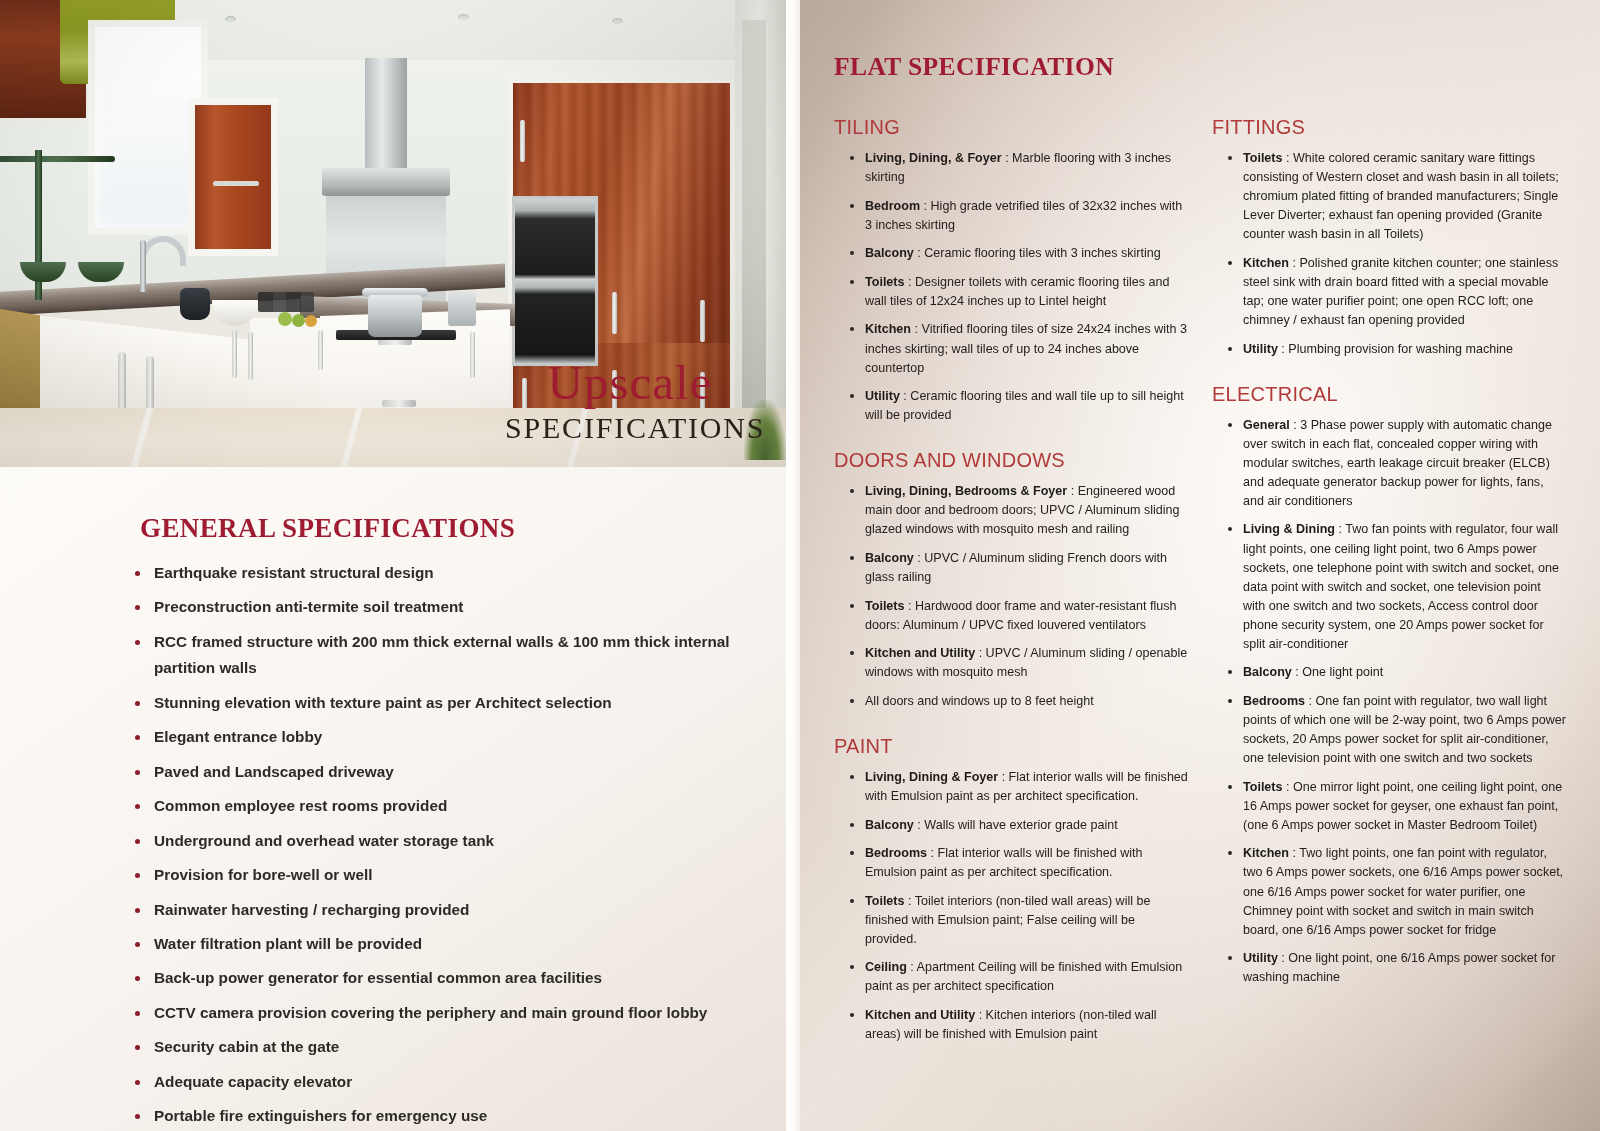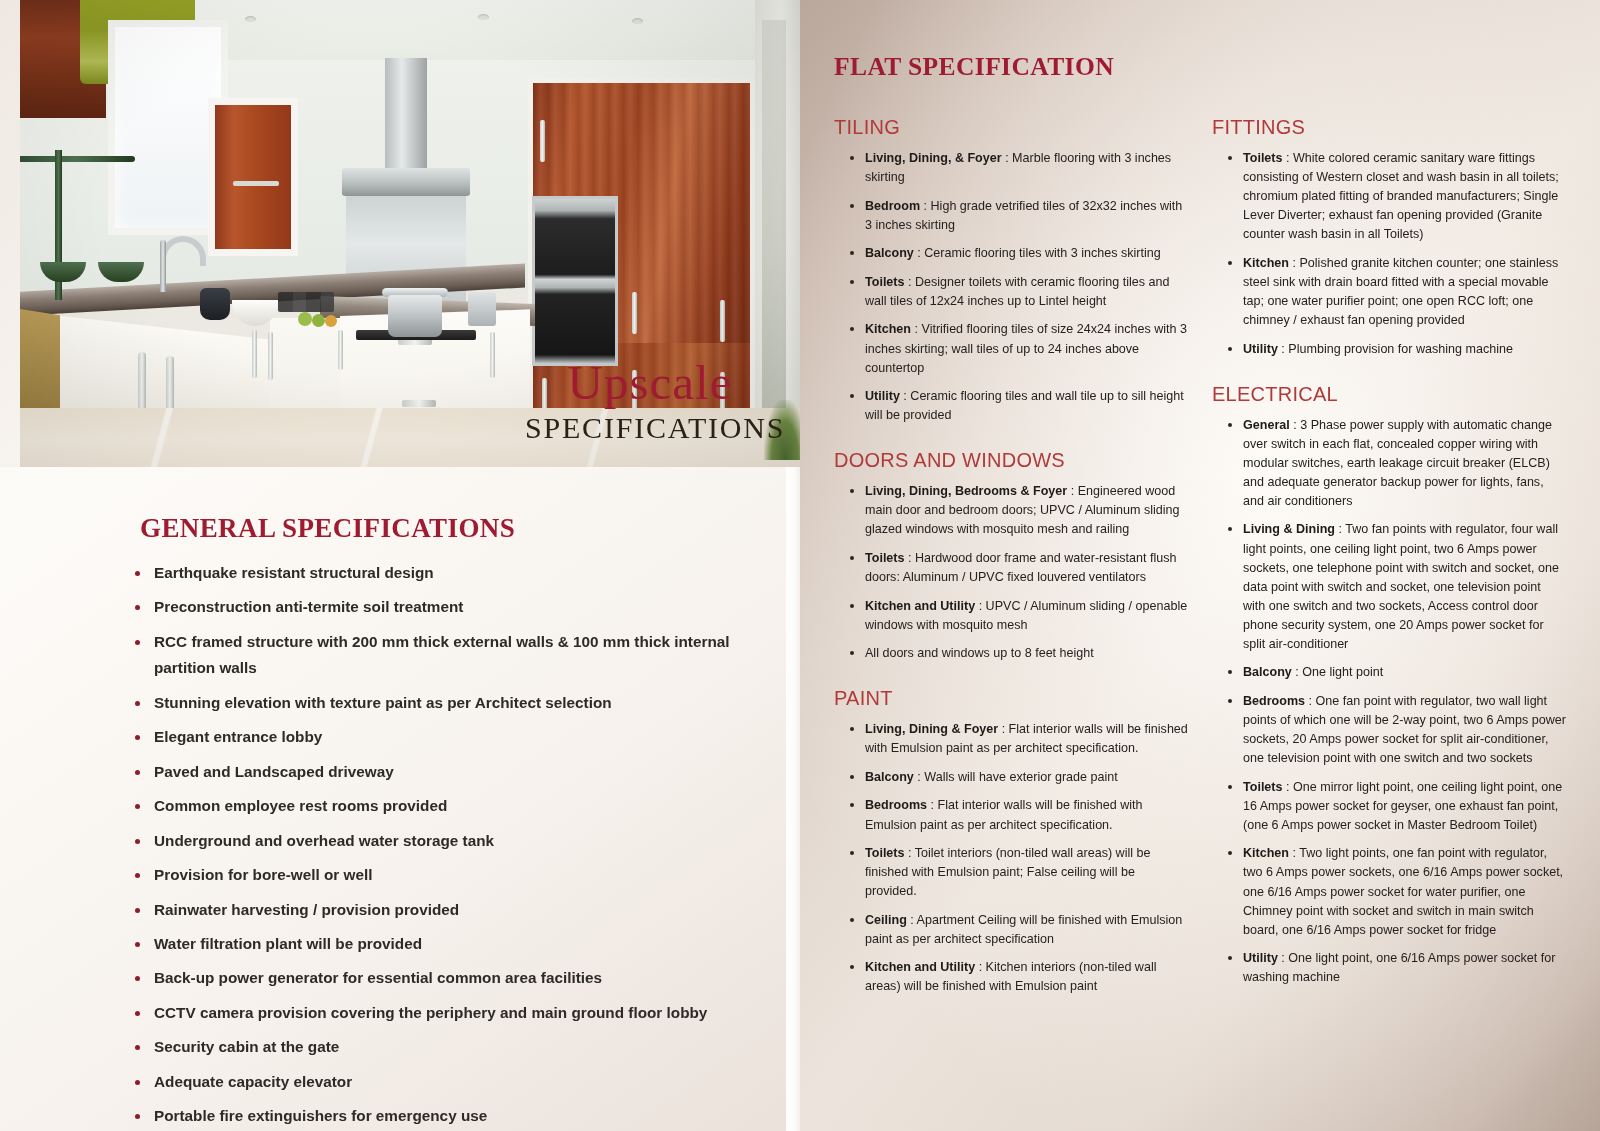--- a/index.html
+++ b/index.html
@@ -23,21 +23,20 @@
     background: linear-gradient(135deg, #efe8e2 0%, #faf7f3 35%, #f7f2ec 65%, #e7ded7 100%);
     flex: 0 0 786px;
   }
 
   
   .photo {
     position: relative;
     width: 786px; height: 467px;
     overflow: hidden;
     background: #ece9e2;
-    margin-left: 20px;
   }
   .ph-ceiling {
     position:absolute; left:0; top:0; width:786px; height:100px;
     background: linear-gradient(180deg,#f2f4ef 0%, #e8ebe4 60%, #dfe3da 100%);
   }
   .ph-wall {
     position:absolute; left:0; top:60px; width:786px; height:230px;
     background: linear-gradient(180deg,#eef1ec 0%, #e6eae4 100%);
   }
   .ph-rightwall {
@@ -386,21 +385,21 @@
       <ul class="gen-list" id="gen-list">
           <li>Earthquake resistant structural design</li>
           <li>Preconstruction anti-termite soil treatment</li>
           <li>RCC framed structure with 200 mm thick external walls &amp; 100 mm thick internal partition walls</li>
           <li>Stunning elevation with texture paint as per Architect selection</li>
           <li>Elegant entrance lobby</li>
           <li>Paved and Landscaped driveway</li>
           <li>Common employee rest rooms provided</li>
           <li>Underground and overhead water storage tank</li>
           <li>Provision for bore-well or well</li>
-          <li>Rainwater harvesting / provision provided</li>
+          <li>Rainwater harvesting / recharging provided</li>
           <li>Water filtration plant will be provided</li>
           <li>Back-up power generator for essential common area facilities</li>
           <li>CCTV camera provision covering the periphery and main ground floor lobby</li>
           <li>Security cabin at the gate</li>
           <li>Adequate capacity elevator</li>
           <li>Portable fire extinguishers for emergency use</li>
         </ul>
     </div>
   </div>
 
@@ -418,20 +417,21 @@
               <li><b>Balcony</b> <span>: Ceramic flooring tiles with 3 inches skirting</span></li>
               <li><b>Toilets</b> <span>: Designer toilets with ceramic flooring tiles and wall tiles of 12x24 inches up to Lintel height</span></li>
               <li><b>Kitchen</b> <span>: Vitrified flooring tiles of size 24x24 inches with 3 inches skirting; wall tiles of up to 24 inches above countertop</span></li>
               <li><b>Utility</b> <span>: Ceramic flooring tiles and wall tile up to sill height will be provided</span></li>
             </ul>
           </div>
           <div class="sec">
             <div class="sec-head">DOORS AND WINDOWS</div>
             <ul class="spec-list">
               <li><b>Living, Dining, Bedrooms &amp; Foyer</b> <span>: Engineered wood main door and bedroom doors; UPVC / Aluminum sliding glazed windows with mosquito mesh and railing</span></li>
+              <li><b>Balcony</b> <span>: UPVC / Aluminum sliding French doors with glass railing</span></li>
               <li><b>Toilets</b> <span>: Hardwood door frame and water-resistant flush doors: Aluminum / UPVC fixed louvered ventilators</span></li>
               <li><b>Kitchen and Utility</b> <span>: UPVC / Aluminum sliding / openable windows with mosquito mesh</span></li>
               <li><span>All doors and windows up to 8 feet height</span></li>
             </ul>
           </div>
           <div class="sec">
             <div class="sec-head">PAINT</div>
             <ul class="spec-list">
               <li><b>Living, Dining &amp; Foyer</b> <span>: Flat interior walls will be finished with Emulsion paint as per architect specification.</span></li>
               <li><b>Balcony</b> <span>: Walls will have exterior grade paint</span></li>

